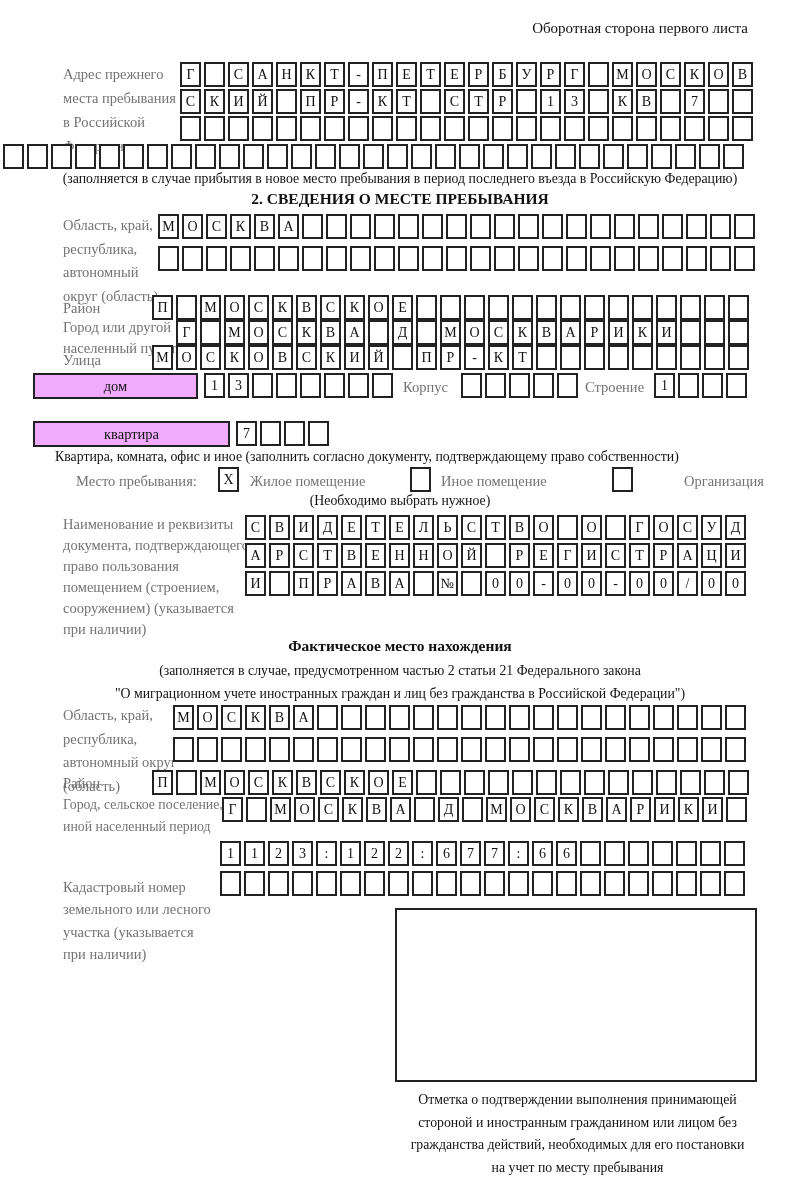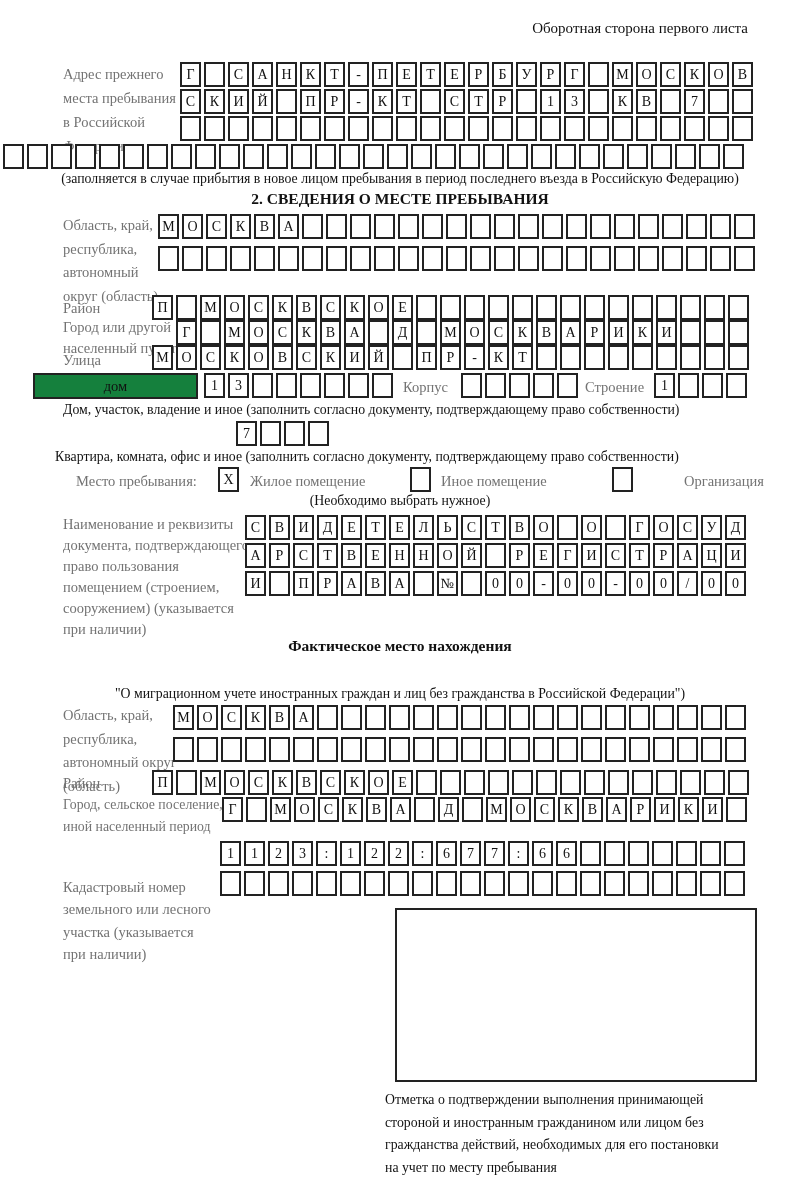--- a/index.html
+++ b/index.html
@@ -25,27 +25,27 @@
   .note {
     position:absolute; left:0; right:0; text-align:center;
     font-size:13.8px; white-space:pre;
   }
   .lnote { position:absolute; font-size:13.8px; white-space:pre;text-align:center; }
   .title {
     position:absolute; left:0; right:0; text-align:center;
     font-weight:bold; font-size:15.5px;
   }
   .wbox {
-    position:absolute; border:2px solid #222; background:#15803d;
+    position:absolute; border:2px solid #222; background:#f0abfc;
     display:flex; align-items:center; justify-content:center;
     font-size:14.5px;
   }
   .stamp-box { position:absolute; border:2px solid #222; background:#fff; }
   .caption {
-    position:absolute; text-align:left; font-size:13.8px;
+    position:absolute; text-align:center; font-size:13.8px;
     line-height:22.5px; white-space:pre;
   }
 </style>
 </head>
 <body>
 
 <div id="form">
 
   <div class="lnote" style="top:20px; right:52px; font-size:15px;">Оборотная сторона первого листа</div>
 
@@ -157,21 +157,21 @@
       <span class="cell"></span>
       <span class="cell"></span>
       <span class="cell"></span>
       <span class="cell"></span>
       <span class="cell"></span>
       <span class="cell"></span>
       <span class="cell"></span>
       <span class="cell"></span>
       <span class="cell"></span>
     </div>
-  <div class="note" style="top:171px;">(заполняется в случае прибытия в новое лицом пребывания в период последнего въезда в Российскую Федерацию)</div>
+  <div class="note" style="top:171px;">(заполняется в случае прибытия в новое место пребывания в период последнего въезда в Российскую Федерацию)</div>
 
   <div class="title" style="top:190px;">2. СВЕДЕНИЯ О МЕСТЕ ПРЕБЫВАНИЯ</div>
 
   <div class="lbl" style="top:214px; left:63px; line-height:23.5px;">Область, край,
 республика,
 автономный
 округ (область)</div>
   <div class="cr" style="top:214px; left:158px;">
       <span class="cell">М</span>
       <span class="cell">О</span>
@@ -333,22 +333,22 @@
       <span class="cell"></span>
       <span class="cell"></span>
     </div>
   <div class="lbl" style="top:376px; left:585px;">Строение</div>
   <div class="cr" style="top:373px; left:654px;">
       <span class="cell">1</span>
       <span class="cell"></span>
       <span class="cell"></span>
       <span class="cell"></span>
     </div>
-  <div class="lnote" style="top:402px; left:63px;">Дом, участок, владение и иное (заполнить согласно документу, подтверждающему право собственности)</div>
-
+
+  <div class="wbox" style="top:421px; left:33px; width:197px; height:26px;">квартира</div>
   <div class="cr" style="top:421px; left:236px;">
       <span class="cell">7</span>
       <span class="cell"></span>
       <span class="cell"></span>
       <span class="cell"></span>
     </div>
   <div class="lnote" style="top:449px; left:55px;">Квартира, комната, офис и иное (заполнить согласно документу, подтверждающему право собственности)</div>
 
   <div class="lbl" style="top:470px; left:63px;margin-left:13px;">Место пребывания:</div>
   <div class="cr" style="top:467px; left:218px;">
@@ -435,20 +435,21 @@
       <span class="cell">0</span>
       <span class="cell">-</span>
       <span class="cell">0</span>
       <span class="cell">0</span>
       <span class="cell">/</span>
       <span class="cell">0</span>
       <span class="cell">0</span>
     </div>
 
   <div class="title" style="top:637px;">Фактическое место нахождения</div>
+  <div class="note" style="top:663px;">(заполняется в случае, предусмотренном частью 2 статьи 21 Федерального закона</div>
   <div class="note" style="top:686px;">"О миграционном учете иностранных граждан и лиц без гражданства в Российской Федерации")</div>
 
   <div class="lbl" style="top:704px; left:63px; line-height:23.5px;">Область, край,
 республика,
 автономный округ
 (область)</div>
   <div class="cr" style="top:705px; left:173px;">
       <span class="cell">М</span>
       <span class="cell">О</span>
       <span class="cell">С</span>

